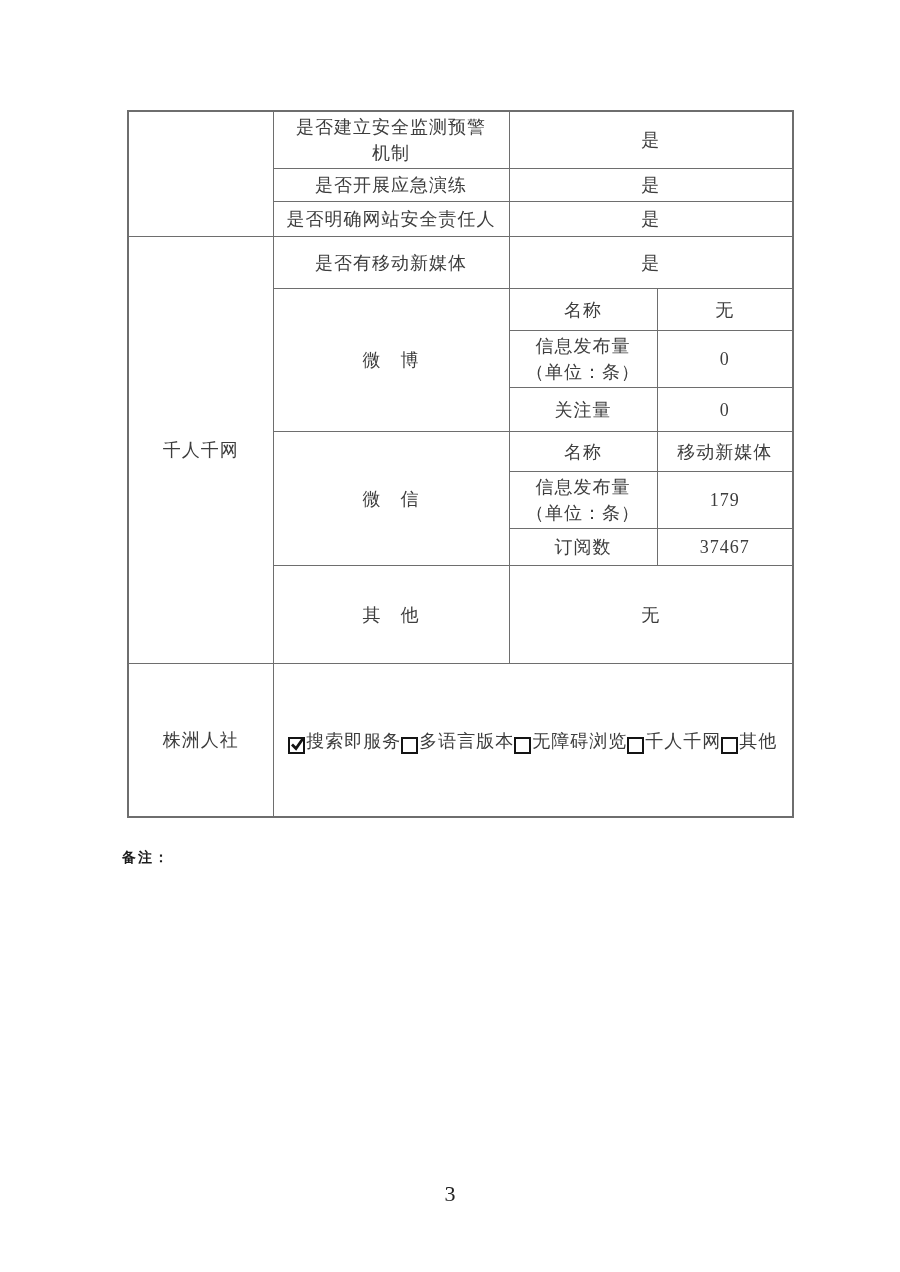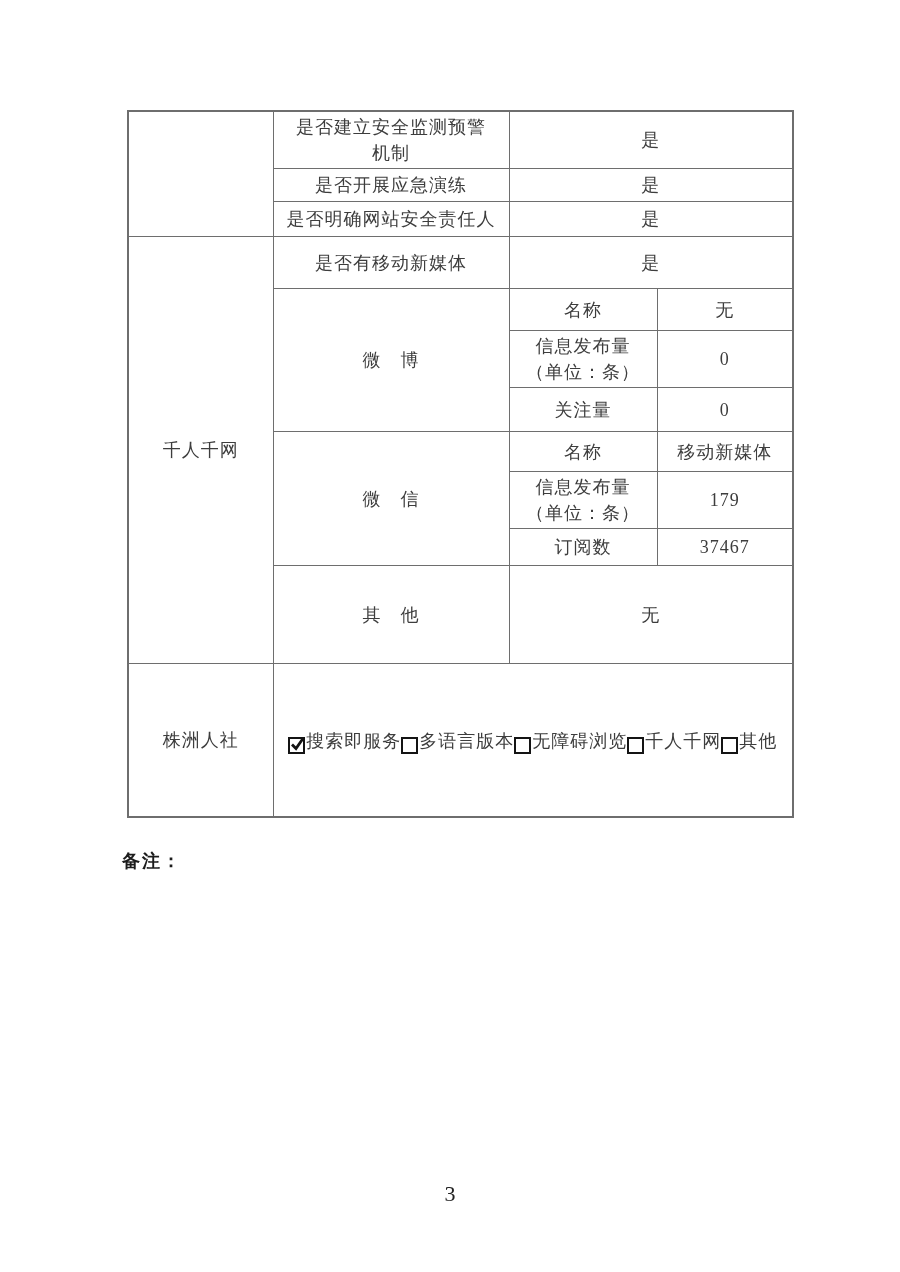--- a/index.html
+++ b/index.html
@@ -57,21 +57,21 @@
     position: relative;
     margin-right: 1px;
     flex: 0 0 auto;
   }
   .cb svg { position: absolute; left: -1px; top: -3px; overflow: visible; }
   .cb-label { white-space: nowrap; }
 
   .remarks {
     position: absolute;
     left: 122px; top: 849px;
-    font-size: 18px;
+    font-size: 14px;
     font-weight: bold;
     color: #1c1c1c;
     letter-spacing: 2px;
   }
 
   .page-num {
     position: absolute;
     left: 0; top: 1181px;
     width: 900px;
     text-align: center;

